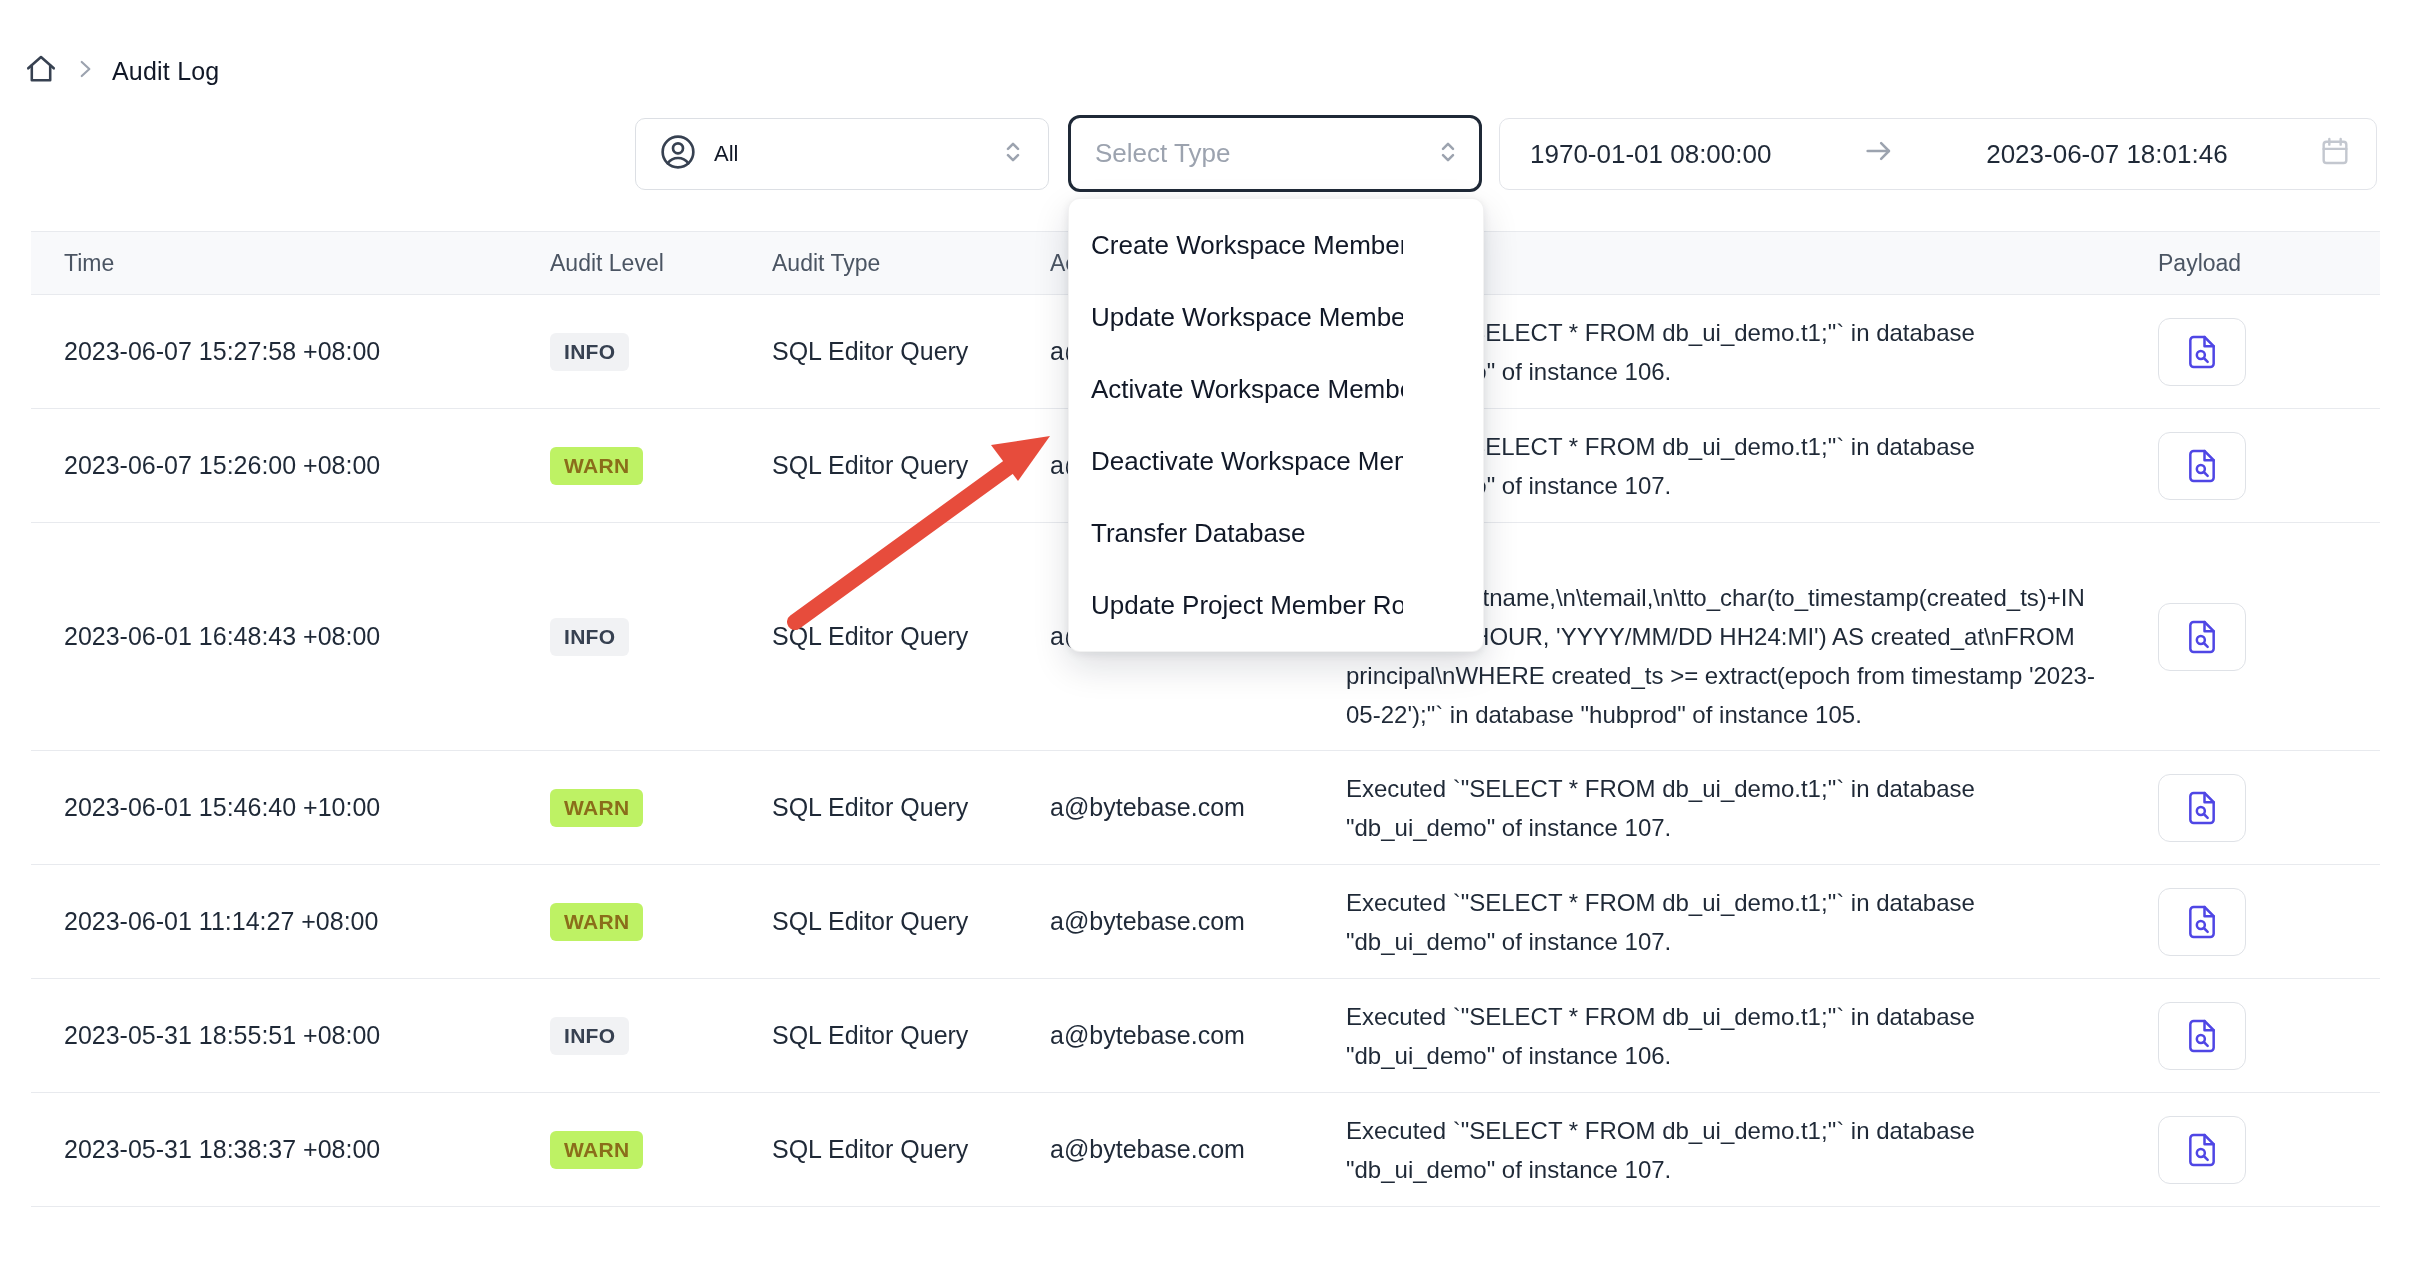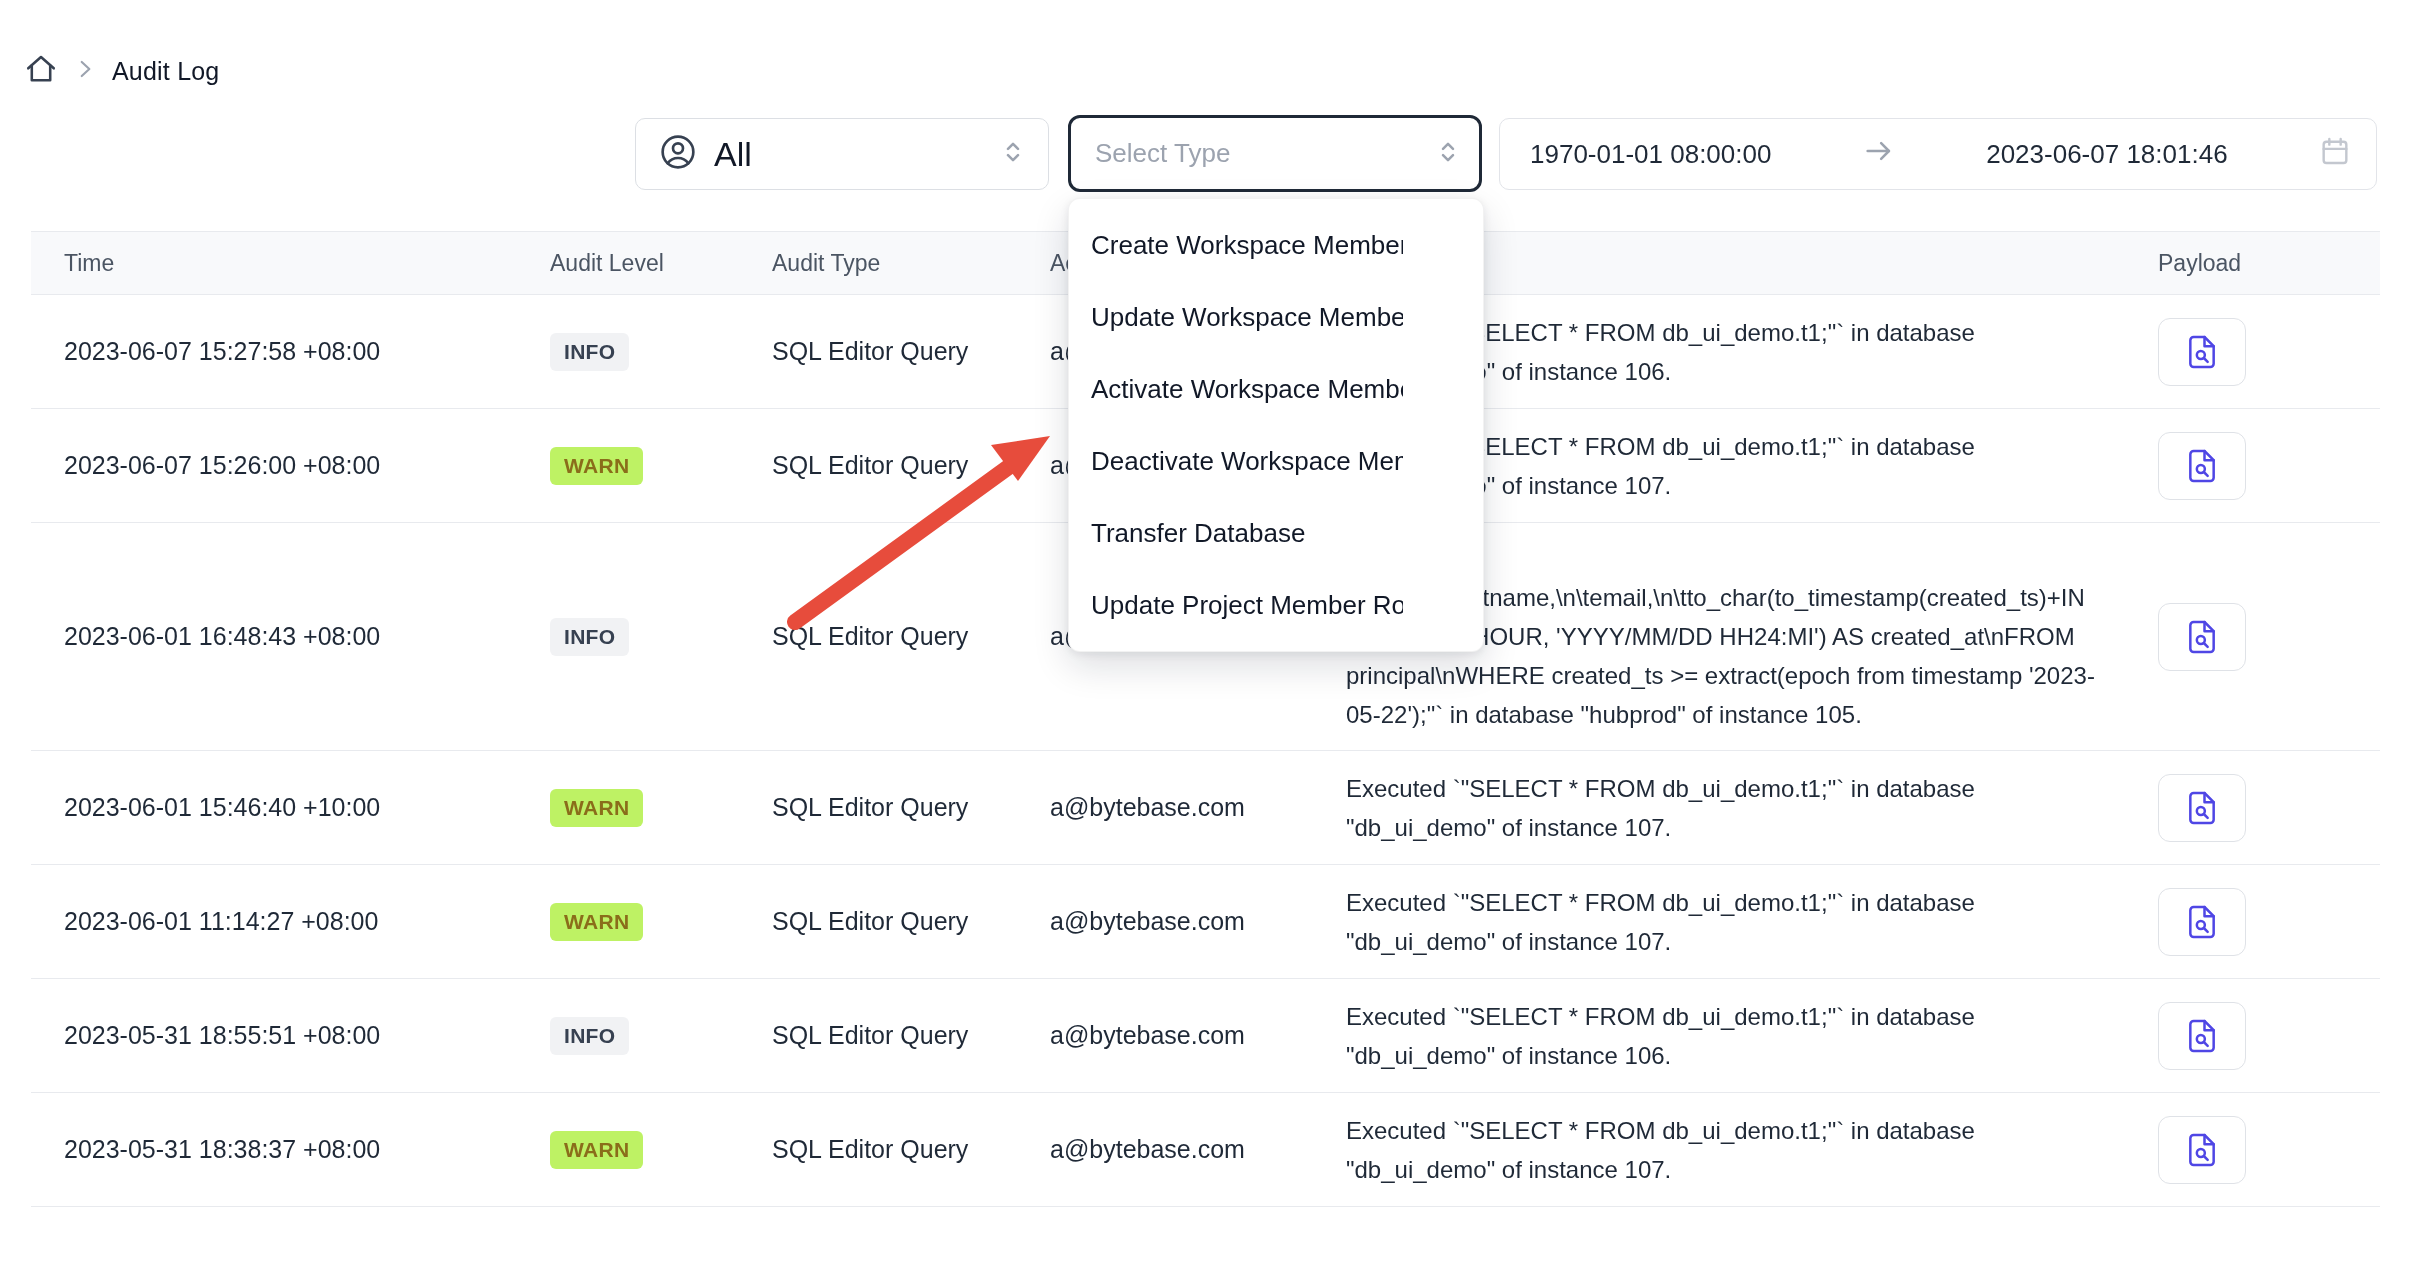--- a/index.html
+++ b/index.html
@@ -10,21 +10,21 @@
   
   .breadcrumb { position:absolute; left:24px; top:24px; display:flex; align-items:center; gap:14px;margin-top:28px; }
   .breadcrumb .title { font-size:25px; font-weight:500; color:#111827; letter-spacing:.2px; }
 
   
   .control { position:absolute; display:flex; align-items:center; background:#fff;
              border:1px solid #dcdfe4; border-radius:10px; height:72px; cursor:pointer; }
   .actor-select { left:635px; top:118px; width:414px; padding:0 20px 0 22px; gap:16px; }
   .type-select  { left:1068px; top:115px; width:414px; height:77px; border:3px solid #1f2937;
                   border-radius:12px; padding:0 16px 0 24px; }
-  .select-value { font-size:34px; color:#111827; }
+  .select-value { font-size:22px; color:#111827; }
   .placeholder  { font-size:26px; color:#9ca3af; }
   .spacer { flex:1; }
   .date-range { left:1499px; top:118px; width:878px; padding:0 24px 0 30px;
                 justify-content:space-between; font-size:26px; color:#1f2937; border-color:#e2e4e9; }
 
   
   .audit-table { position:absolute; left:31px; top:231px; width:2349px; }
   .thead, .trow { display:grid; grid-template-columns:486px 222px 278px 296px 812px 1fr;
                   padding-left:33px; align-items:center; }
   .thead { height:64px; background:#f8f9fb; border-top:1px solid #e8eaee; border-bottom:1px solid #e8eaee;

